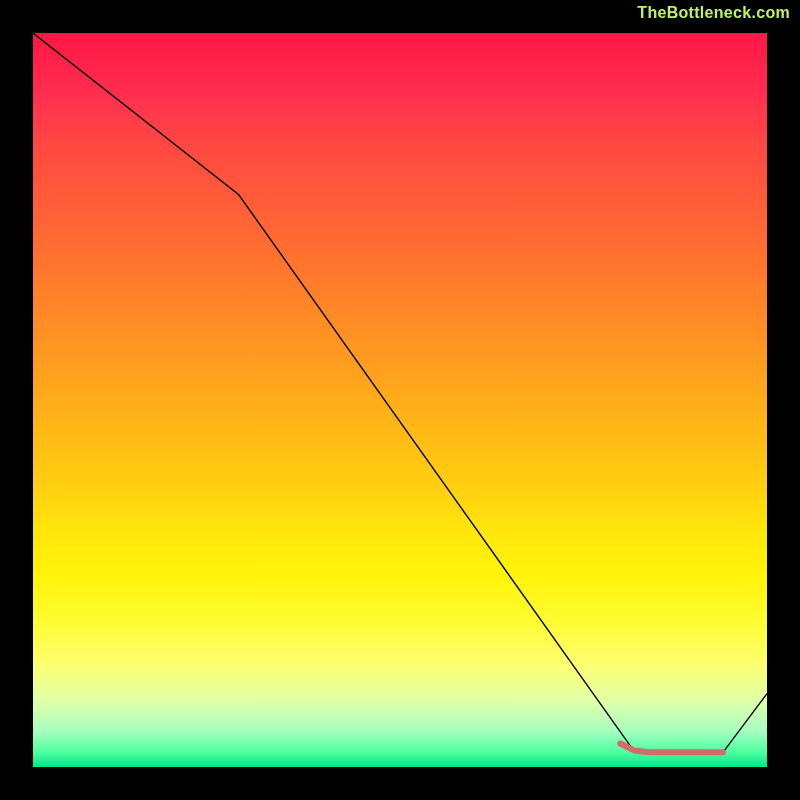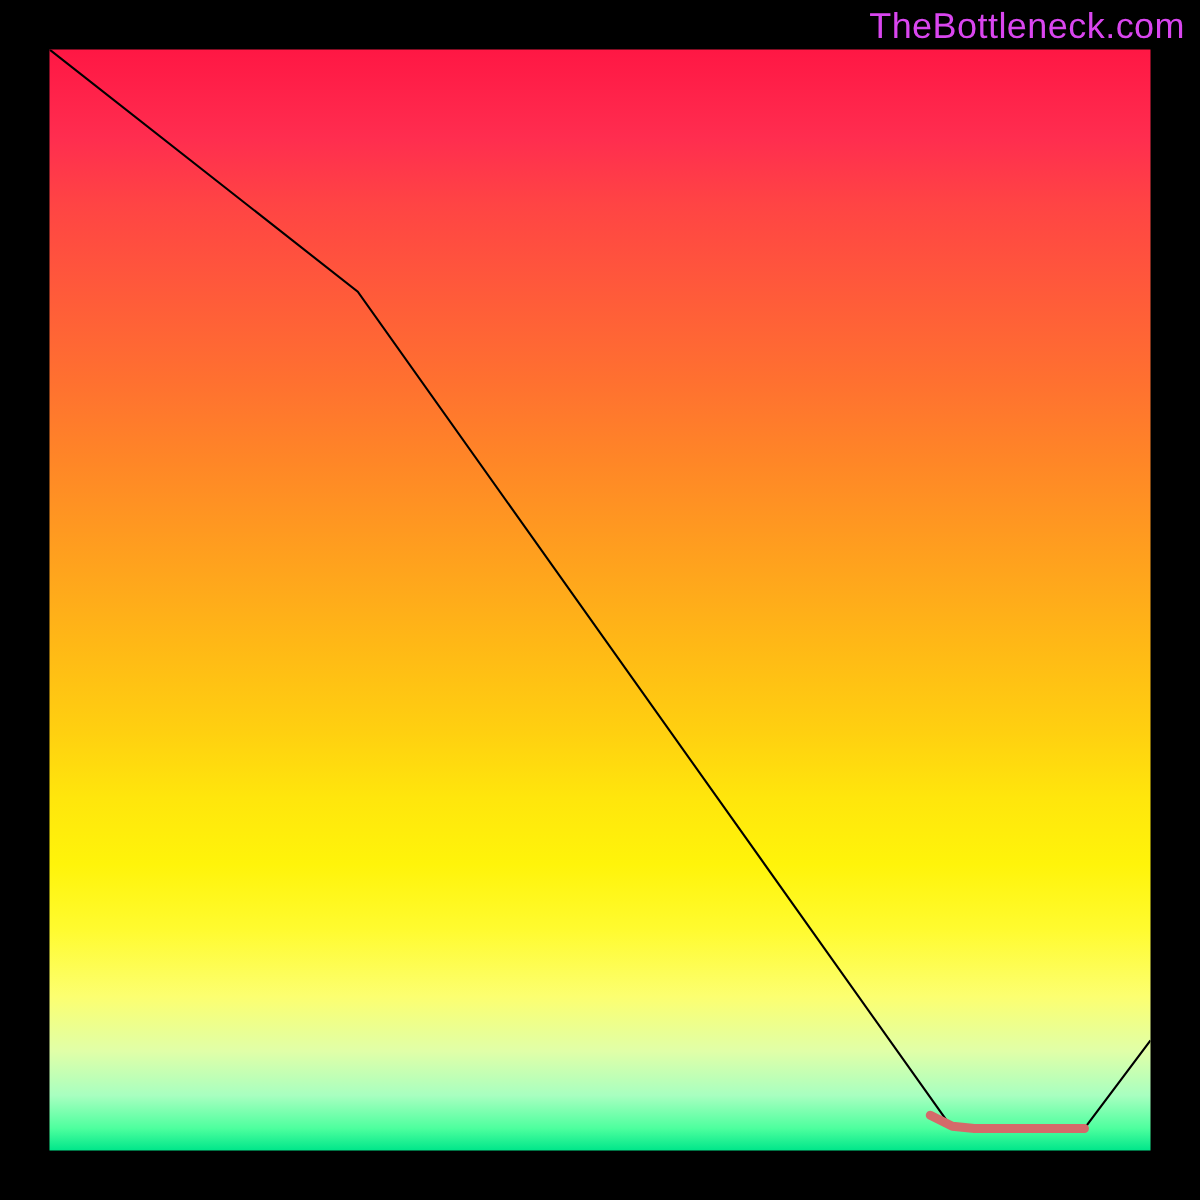--- a/index.html
+++ b/index.html
@@ -9,23 +9,23 @@
     height: 800px;
     background: #000;
     font-family: Arial, Helvetica, sans-serif;
     position: relative;
     overflow: hidden;
   }
   .watermark {
     position: absolute;
     top: 4px;
     right: 10px;
-    color: #d946ef;
-    font-size: 24px;
-    font-weight: 400;
+    color: #bef264;
+    font-size: 16px;
+    font-weight: 700;
     z-index: 5;
     letter-spacing: 0.3px;
   }
   .plot-area {
     position: absolute;
     left: 33px;
     top: 33px;
     width: 734px;
     height: 734px;
     background: linear-gradient(to bottom,

